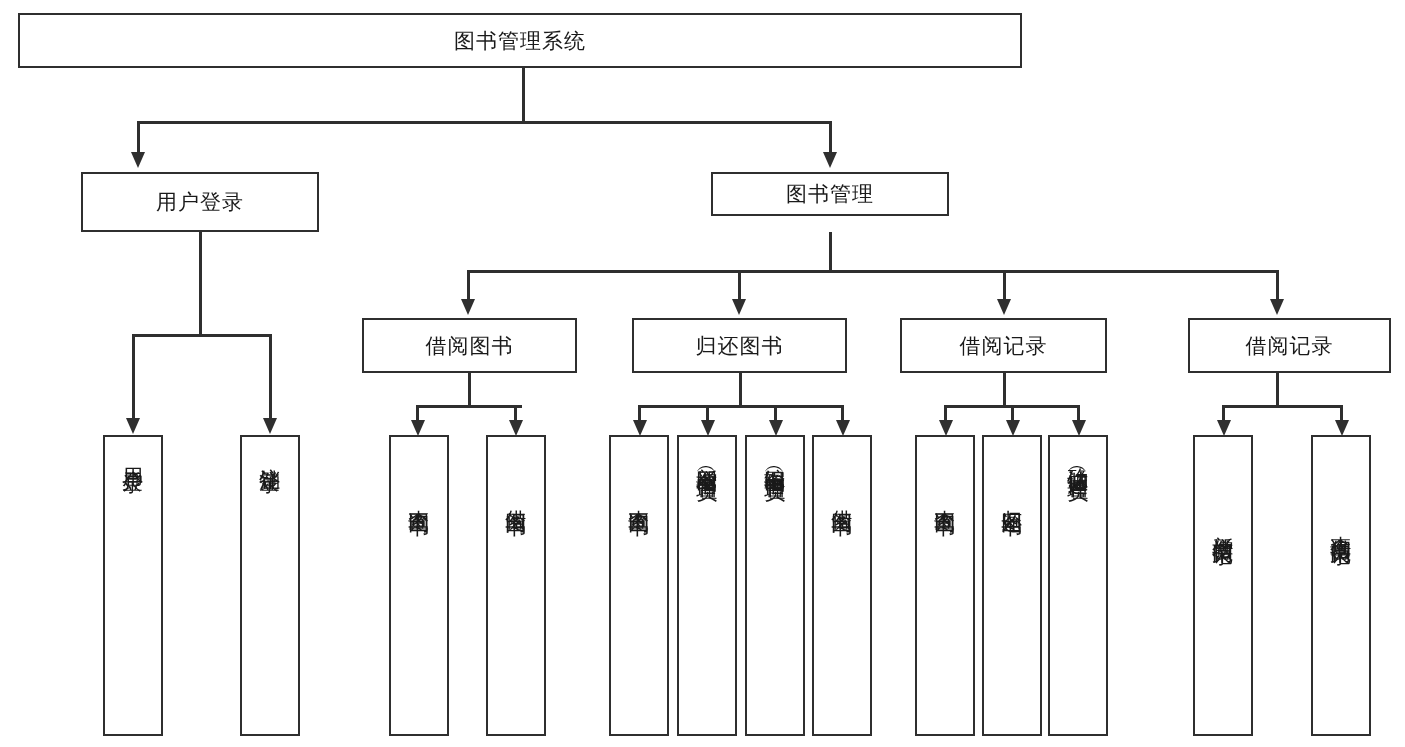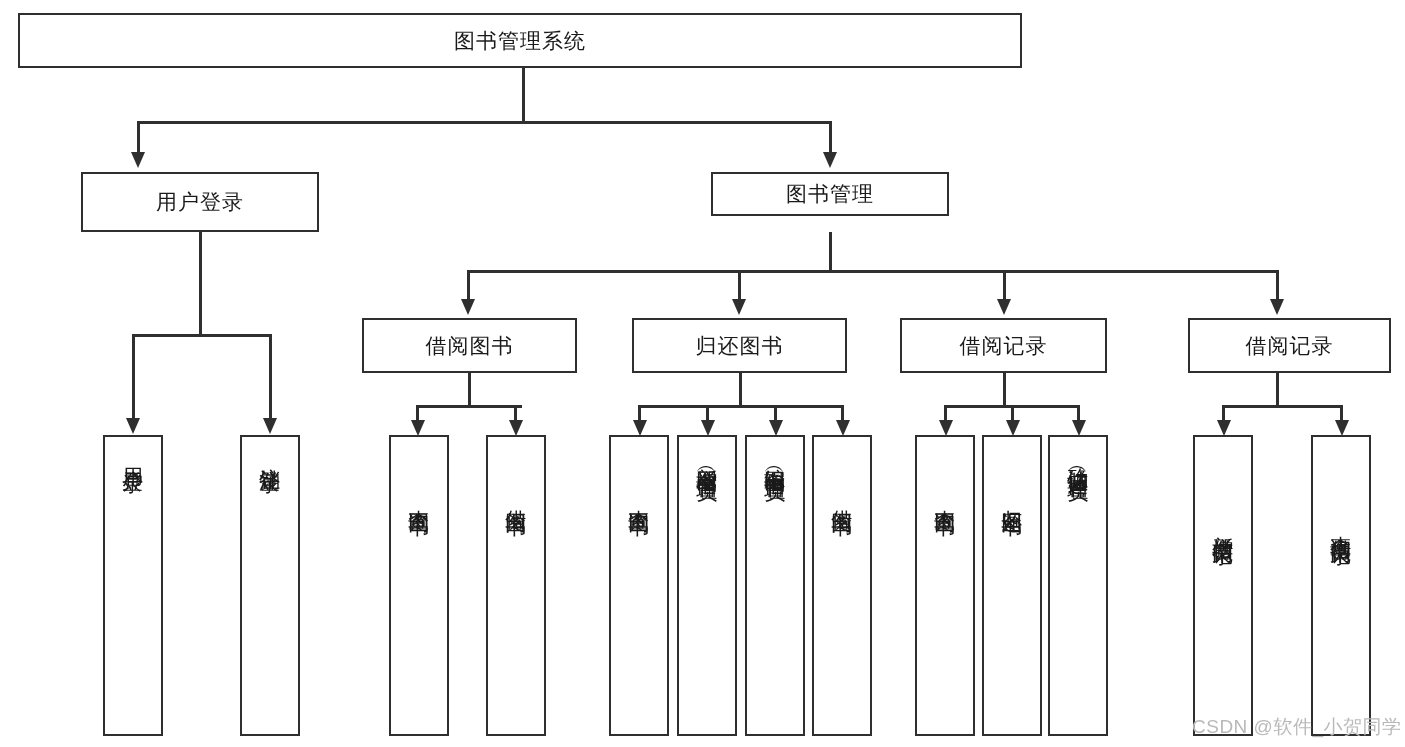--- a/index.html
+++ b/index.html
@@ -210,15 +210,14 @@
   <div class="edge v" style="left:1340px; top:405px; height:18px;"></div>
   <div class="arrow" style="left:1335px; top:420px;"></div>
 
   <div class="node vert mid2" style="left:1193px; top:435px; width:60px; height:301px;">
     <span class="label">新增借阅记录</span>
   </div>
   <div class="node vert mid2" style="left:1311px; top:435px; width:60px; height:301px;">
     <span class="label">查询借阅记录</span>
   </div>
 
-  <div class="watermark" style="left:1192px; top:714px;">CSDN @软件_小贺同学</div>
 
 </div>
 
 </body></html>

